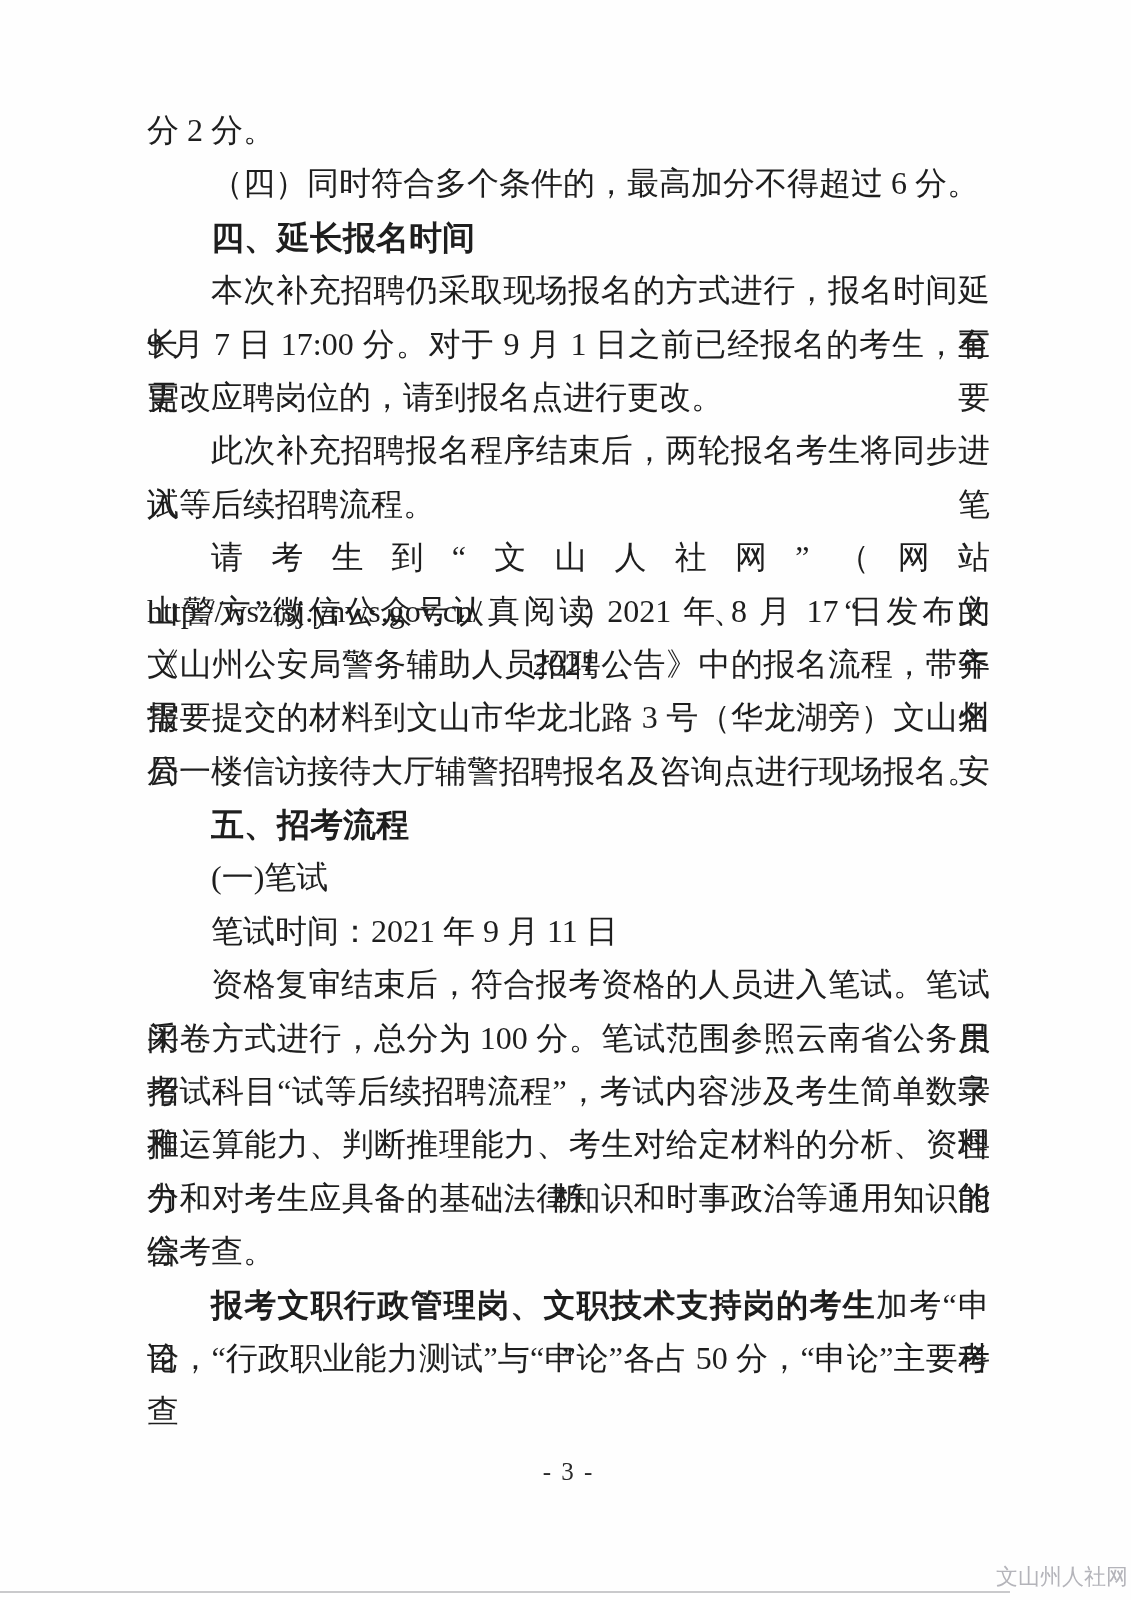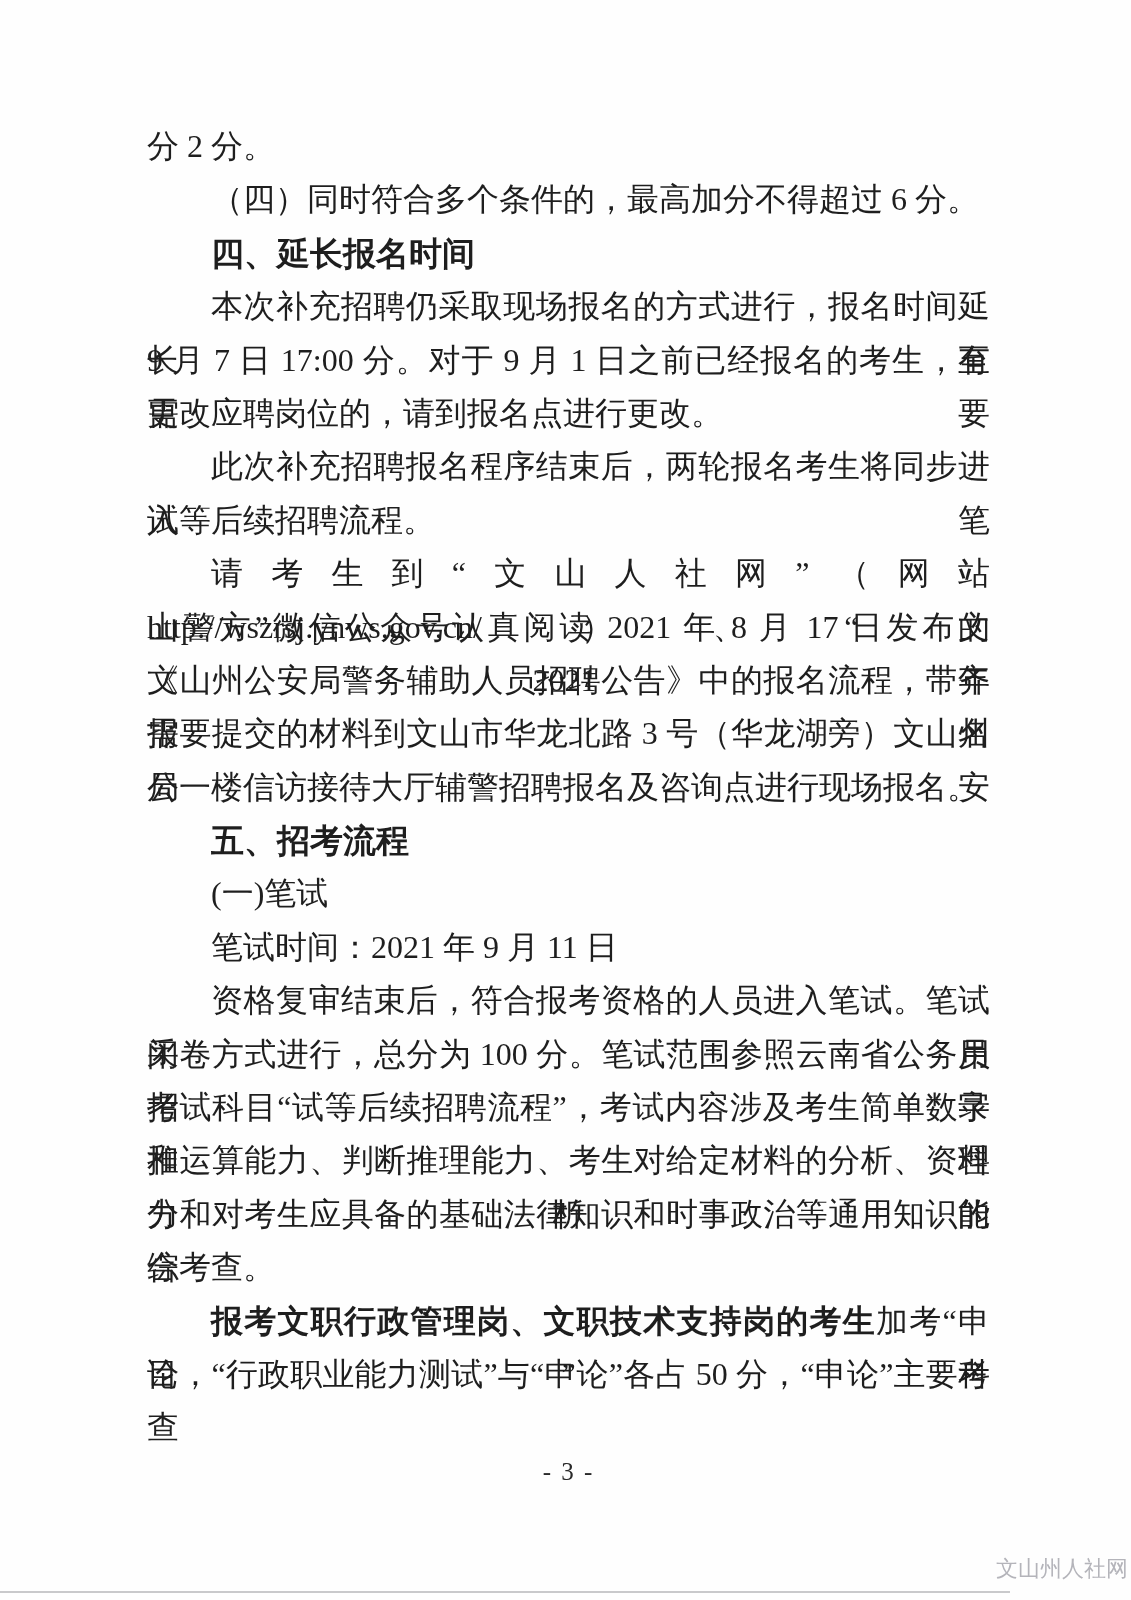--- a/index.html
+++ b/index.html
@@ -12,21 +12,21 @@
     width: 1131px;
     height: 1600px;
     background: #fefefe;
     overflow: hidden;
     font-family: "Liberation Serif", "DejaVu Serif", serif;
     color: #1e1e1e;
   }
   .text-block {
     position: absolute;
     left: 147px;
-    top: 120px;
+    top: 104px;
     width: 843px;
   }
   .line {
     height: 53.4px;
     line-height: 53.4px;
     font-size: 32px;
     white-space: nowrap;
     text-align: left;
   }
   .line.justify {
@@ -60,21 +60,21 @@
     position: absolute;
     left: 0;
     bottom: 7px;
     width: 1010px;
     height: 2px;
     background: #c9c9cb;
   }
   .watermark {
     position: absolute;
     right: 3px;
-    bottom: 16px;
+    bottom: 8px;
     font-size: 22px;
     color: #b4b4ba;
     font-family: "Liberation Serif", "DejaVu Serif", serif;
     margin-left: 36px;
   }
 </style>
 </head>
 <body>
 
 <div class="page">

